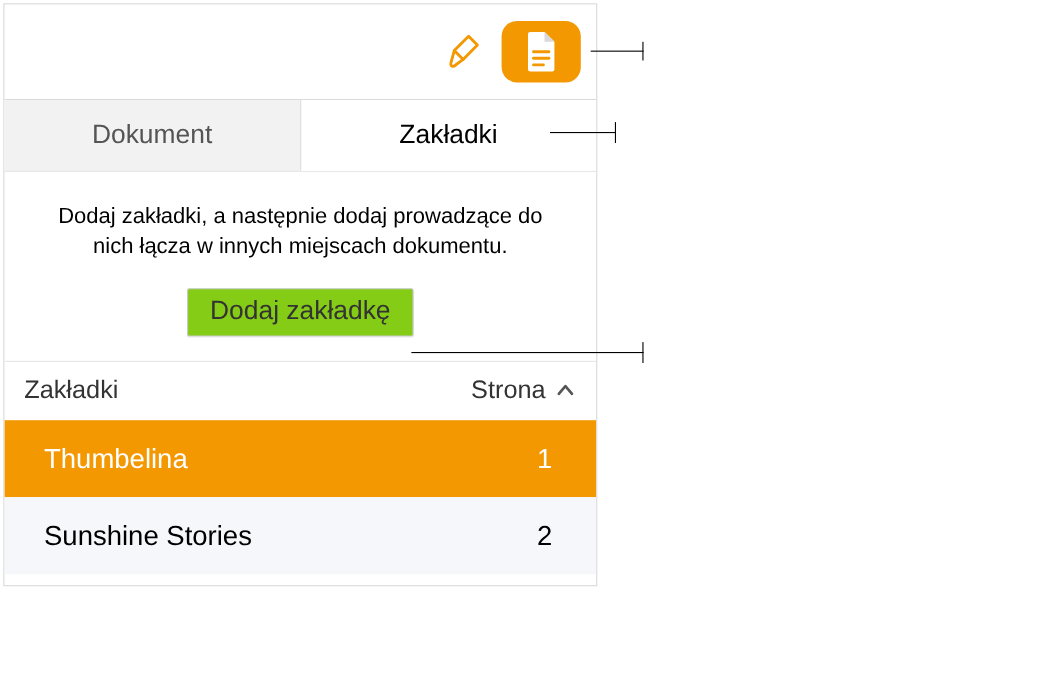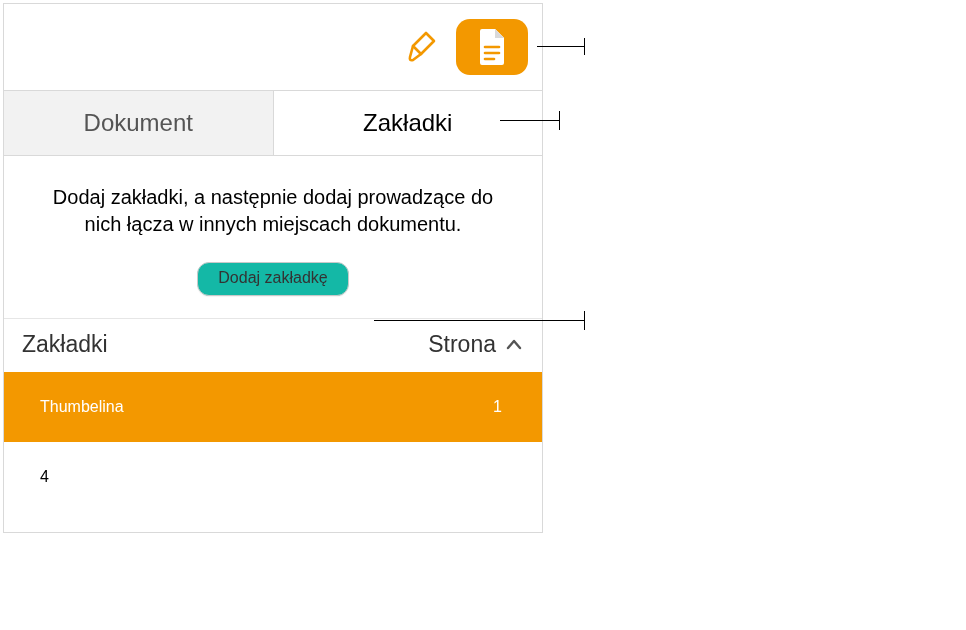--- a/index.html
+++ b/index.html
@@ -76,25 +76,25 @@
   .description {
     padding: 28px 36px 18px 36px;
     text-align: center;
     font-size: 20px;
     line-height: 1.35;
     color: #000;
   }
 
   .add-row { display: flex; justify-content: center; padding: 6px 0 22px 0; }
   .add-btn {
-    font-size: 16px;
+    font-size: 24px;
     color: #333;
-    background: #14b8a6;
+    background: #84cc16;
     border: 1px solid #c9c9c9;
-    border-radius: 12px;
+    border-radius: 2px;
     padding: 6px 20px 8px 20px;
     cursor: pointer;
     box-shadow: 0 1px 1px rgba(0,0,0,0.05);
   }
 
   .list-header {
     display: flex;
     align-items: center;
     padding: 12px 18px 14px 18px;
     border-top: 1px solid #e6e6e6;
@@ -103,21 +103,21 @@
   }
   .list-header .col-name { flex: 1; }
   .list-header .col-page { margin-right: 8px; }
   .sort-icon svg { display:block; }
 
   .bm-row {
     display: flex;
     align-items: center;
     height: 70px;
     padding: 0 40px 0 36px;
-    font-size: 16px;
+    font-size: 25px;
     color: #000;
     cursor: pointer;
   }
   .bm-row .bm-name { flex: 1; }
   .bm-row.selected { background: #f39800; color: #fff; }
   .bm-row.alt { background: #f5f7fb; }
 
   
   .callout-line {
     position: absolute;
@@ -183,20 +183,24 @@
         <svg width="20" height="20" viewBox="0 0 20 20">
           <path d="M4 13 L10 6 L16 13" fill="none" stroke="#555" stroke-width="2.4" stroke-linecap="round" stroke-linejoin="round"></path>
         </svg>
       </span>
     </div>
 
     <div class="bm-row selected">
       <span class="bm-name">Thumbelina</span>
       <span class="bm-page">1</span>
     </div>
+    <div class="bm-row alt">
+      <span class="bm-name">Sunshine Stories</span>
+      <span class="bm-page">2</span>
+    </div>
     <div class="bm-row">
       <span class="bm-page">4</span>
     </div>
 
   </div>
 
   <div class="callout-line" style="left:537px; top:46px; width:48px;"></div>
   <div class="callout-bar" style="left:584px; top:38px; height:17px;"></div>
 
   <div class="callout-line" style="left:500px; top:120px; width:60px;"></div>

